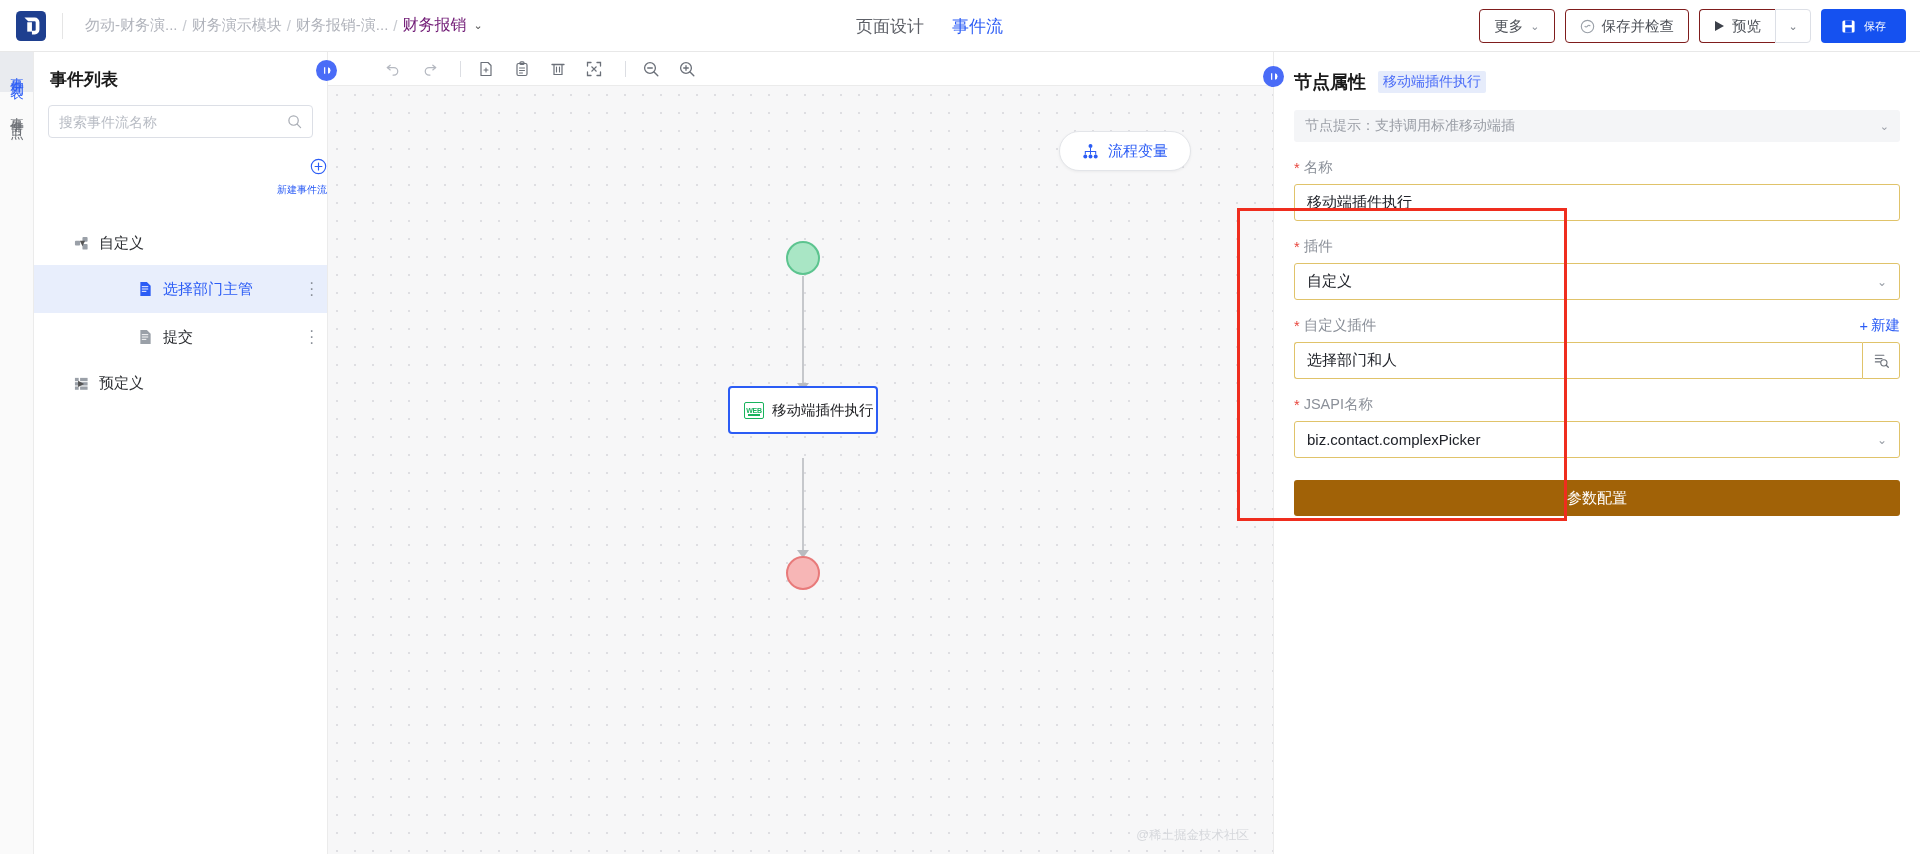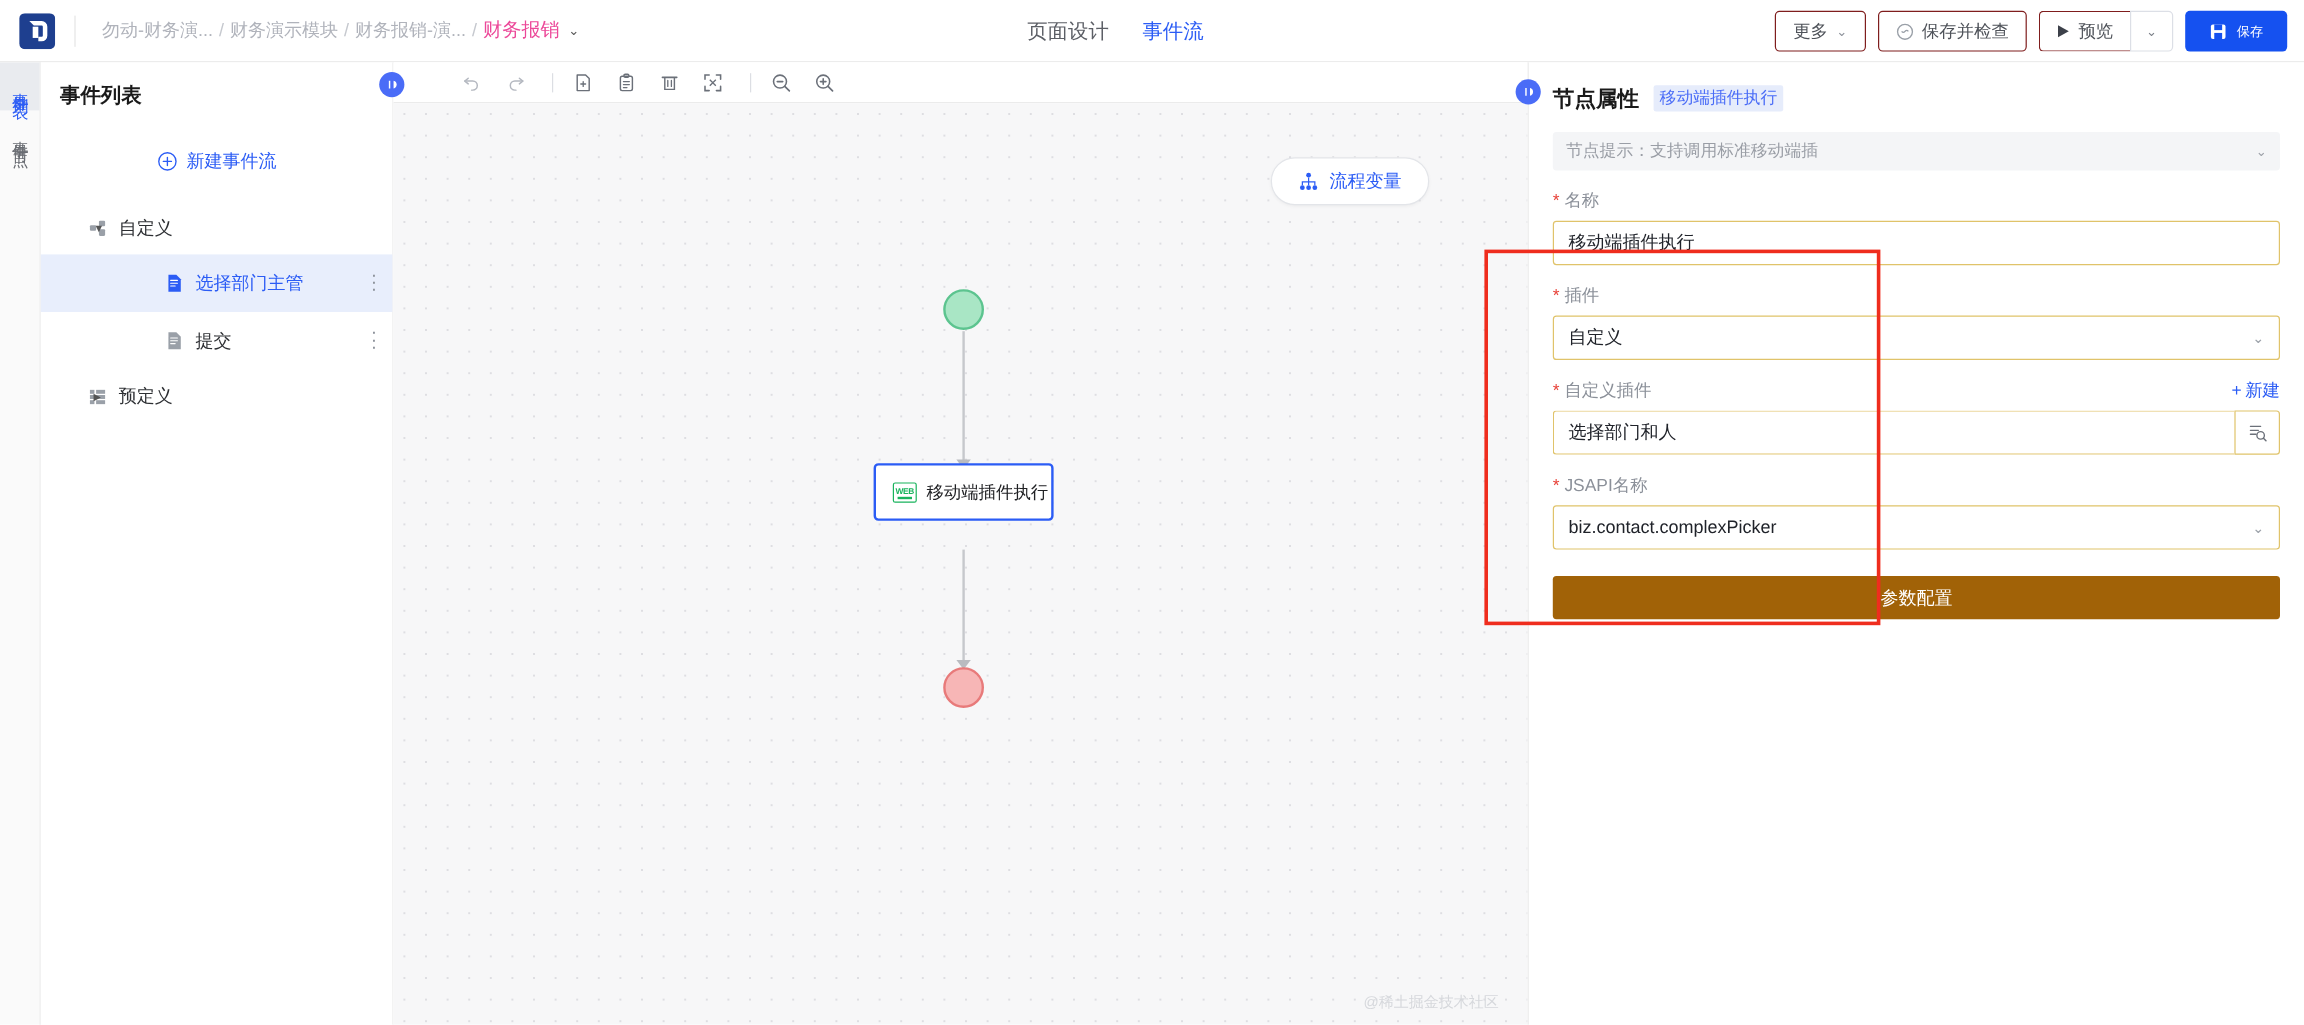--- a/index.html
+++ b/index.html
@@ -24,21 +24,21 @@
   .logo-svg { width: 30px; height: 30px; }
   .topbar-divider {
     width: 1px; height: 26px; background: #e5e5e5; margin-right: 22px;
   }
   .breadcrumb {
     display: flex; align-items: center; font-size: 15px; color: #b0b3bb;
     white-space: nowrap;
   }
   .breadcrumb .crumb { color: #b0b3bb; }
   .breadcrumb .sep { margin: 0 5px; color: #c5c8ce; }
-  .breadcrumb .crumb-last { color: #ec4899; font-size: 16px; }
+  .breadcrumb .crumb-last { color: #701a75; font-size: 16px; }
   .crumb-caret { margin-left: 7px; color: #555; font-size: 11px; }
 
   .nav-tabs {
     position: absolute; left: 856px; top: 0; height: 52px;
     display: flex; align-items: center; gap: 28px;
   }
   .nav-tab {
     font-size: 17px; color: #5c5f66; height: 52px; display: flex;
     align-items: center; cursor: pointer;
   }
@@ -96,23 +96,24 @@
   .search-box {
     position: relative; height: 33px; border: 1px solid #dcdfe6;
     border-radius: 4px; display: flex; align-items: center; padding: 0 10px;
   }
   .search-box input {
     border: none; outline: none; flex: 1; font-size: 14px; color: #333;
     font-family: inherit; background: transparent;
   }
   .search-box input::placeholder { color: #b8bcc4; }
   .newflow {
-    margin-top: 20px; display: flex; align-items: center;
-    justify-content: center; gap: 8px; color: #2b5cf5; font-size: 15px;
+    margin-top: 20px; display: flex; align-items: flex-end;
+    justify-content: center; gap: 8px; color: #2b5cf5; font-size: 10px;
     cursor: pointer;
+    flex-direction: column;
   }
   .tree { margin-top: 24px; }
   .tree-group {
     display: flex; align-items: center; height: 44px; padding-left: 40px;
     font-size: 15px; color: #2d2f33; cursor: pointer; position: relative;
   }
   .tree-arrow {
     position: absolute; left: 44px; font-size: 9px; color: #555;
   }
   .tree-group .tgicon { margin-right: 10px; display: inline-flex; }
@@ -334,20 +335,31 @@
     <div class="rail-slot active">
       <span class="rail-lbl">事件列表</span>
     </div>
     <div class="rail-slot">
       <span class="rail-lbl">事件节点</span>
     </div>
   </div>
 
   <div class="evpanel">
     <div class="evpanel-title">事件列表</div>
+    <div class="search-wrap">
+      <div class="search-box">
+        <input type="text" placeholder="搜索事件流名称" style="">
+        <span class="icon-inline">
+          <svg width="15" height="15" viewBox="0 0 16 16">
+              <circle cx="7" cy="7" r="5" fill="none" stroke="#a8acb4" stroke-width="1.3"></circle>
+              <path d="M10.8 10.8 L14.5 14.5" stroke="#a8acb4" stroke-width="1.3" stroke-linecap="round"></path>
+            </svg>
+        </span>
+      </div>
+    </div>
     <div class="newflow">
       <span class="icon-inline">
         <svg width="17" height="17" viewBox="0 0 18 18">
             <circle cx="9" cy="9" r="7.6" fill="none" stroke="#2b5cf5" stroke-width="1.2"></circle>
             <path d="M9 5.4 V12.6 M5.4 9 H12.6" stroke="#2b5cf5" stroke-width="1.2" stroke-linecap="round"></path>
           </svg>
       </span>
       <span>新建事件流</span>
     </div>
 

